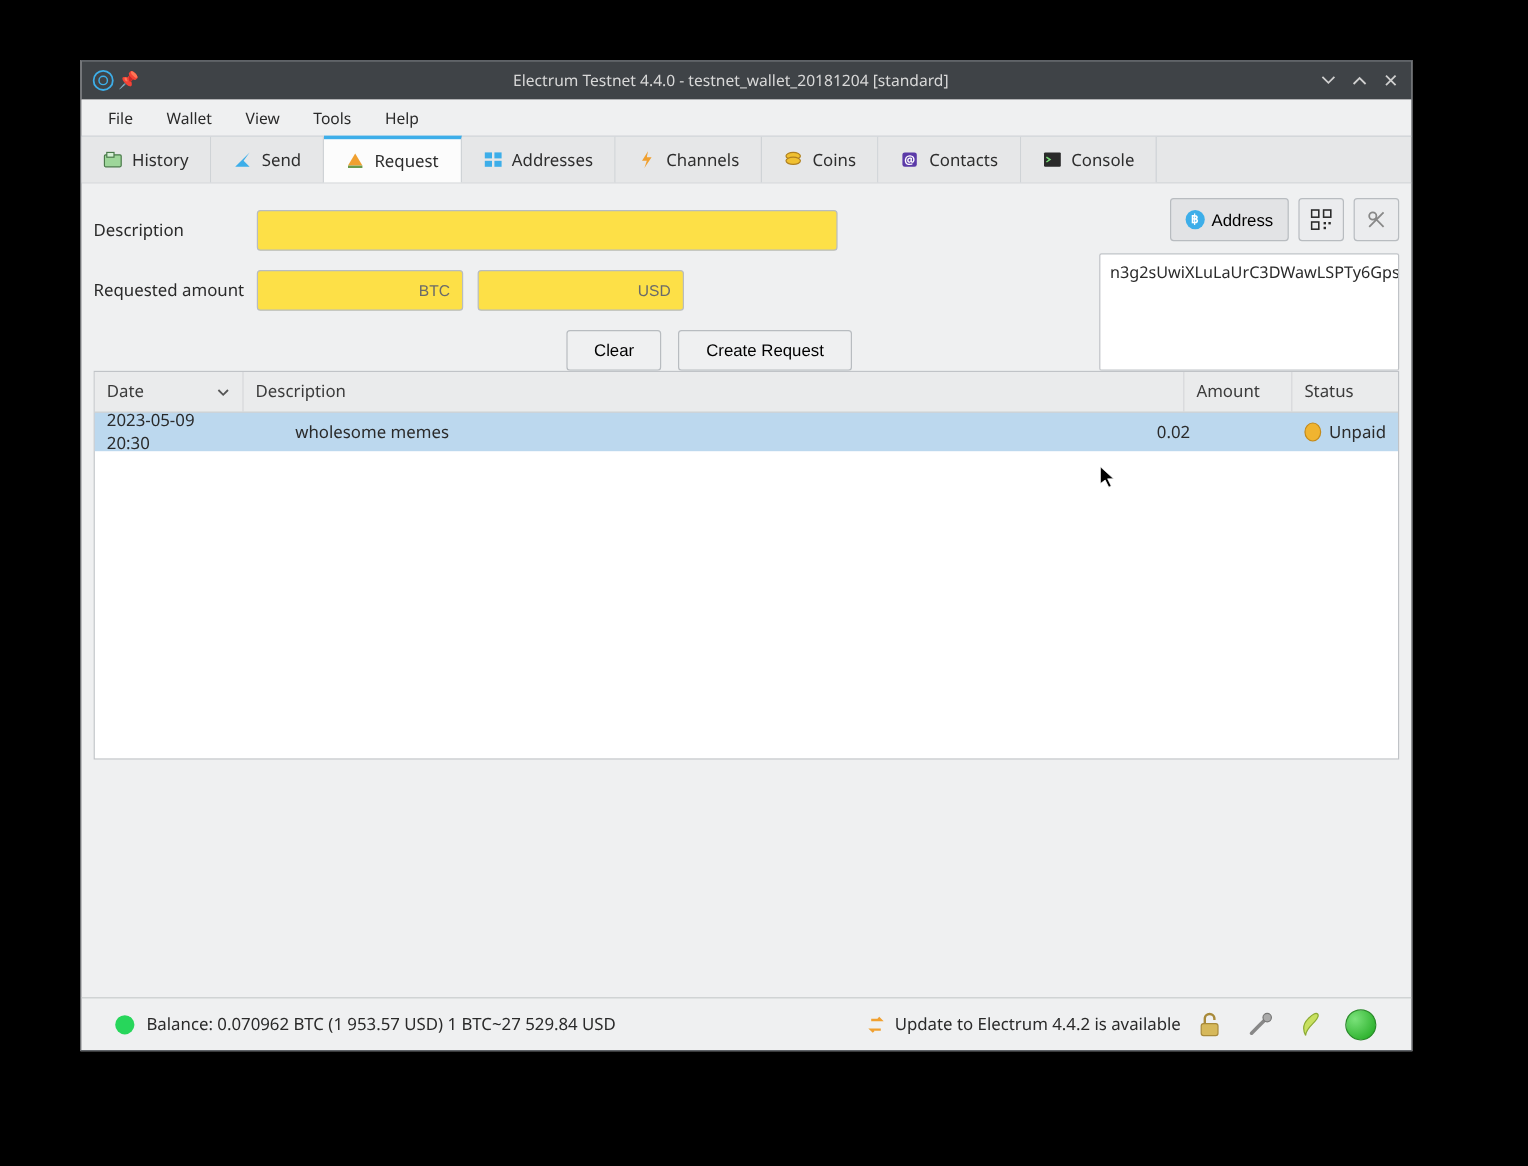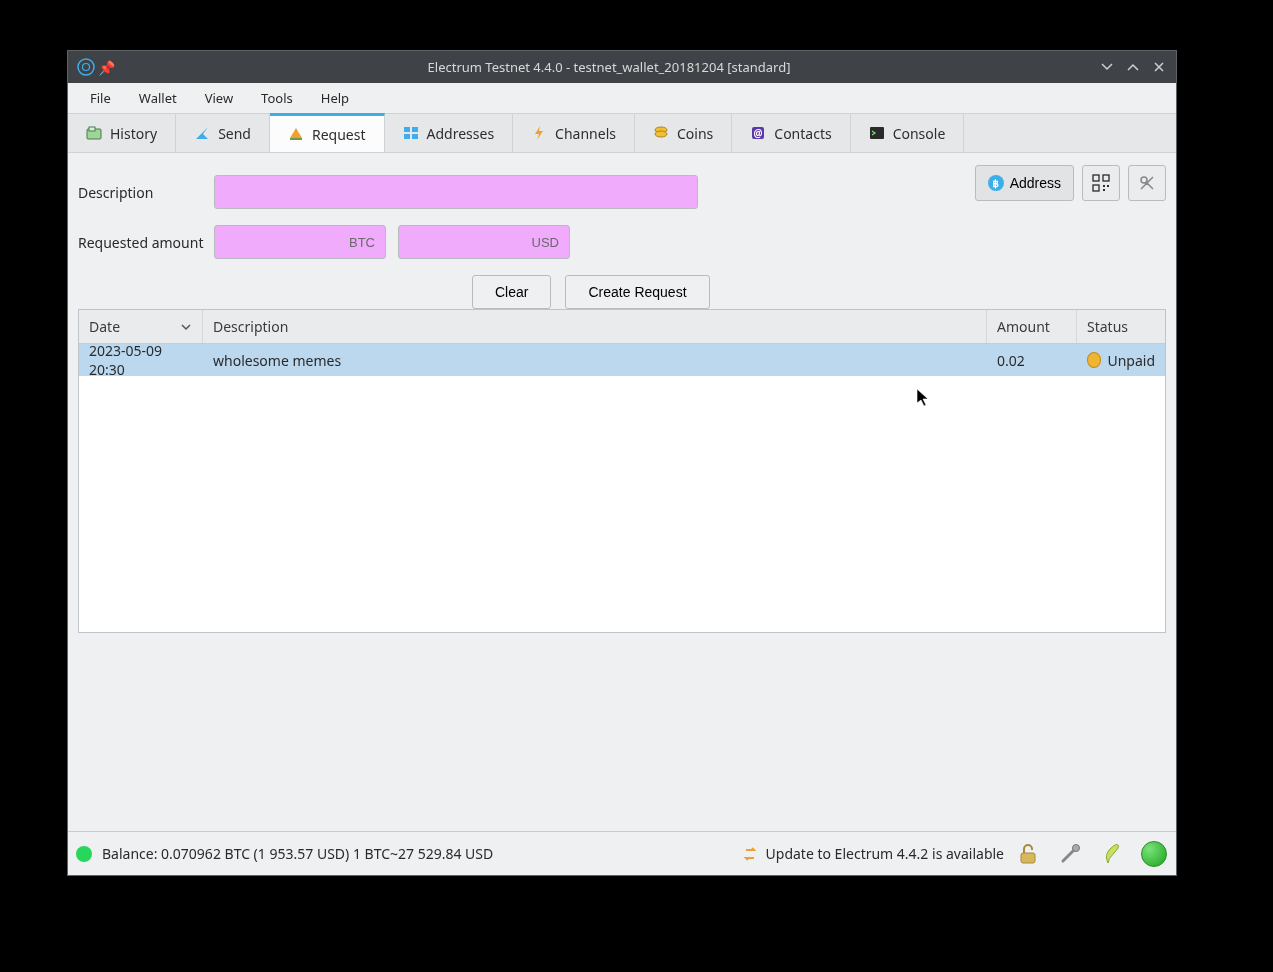--- a/index.html
+++ b/index.html
@@ -15,21 +15,21 @@
 .menubar .mitem { padding: 6px 14px; }
 .tabbar { height: 40px; background: #e6e7e8; display: flex; border-top: 1px solid #cfd3d6; border-bottom: 1px solid #cfd3d6; }
 .tab { display: flex; align-items: center; gap: 8px; padding: 0 18px; border-right: 1px solid #cfd3d6; font-size: 14px; color: #2e2e2e; background: #e6e7e8; }
 .tab.active { background: #fcfcfc; border-top: 3px solid #3daee9; margin-top: -1px; }
 .tab .ticon { width: 16px; height: 16px; display: inline-flex; align-items: center; justify-content: center; }
 .content { flex: 1; padding: 12px 10px 0 10px; display: flex; flex-direction: column; background: #eff0f1; }
 .toprow { display: flex; gap: 10px; }
 .form-area { flex: 1; padding-right: 10px; }
 .form-row { display: flex; align-items: center; margin-bottom: 16px; }
 .form-row label { width: 136px; font-size: 14px; }
-.input-text { height: 34px; border: 1px solid #b8bcc0; background: #f0abfc; border-radius: 3px; padding: 0 8px; font-size: 13px; }
+.input-text { height: 34px; border: 1px solid #b8bcc0; background: #fde047; border-radius: 3px; padding: 0 8px; font-size: 13px; }
 .input-text.wide { width: 484px; }
 .input-text.mid { width: 172px; text-align: right; padding-right: 10px; color: #6a6a6a; }
 .input-text.mid::placeholder { color: #6a6a6a; }
 .btn { height: 34px; padding: 0 22px; background: #eff0f1; border: 1px solid #b8bcc0; border-radius: 3px; font-size: 14px; }
 .btn.drop { width: 172px; text-align: center; }
 .btn-row { display: flex; gap: 14px; padding-left: 394px; margin-top: 4px; }
 .right-col { width: 250px; display: flex; flex-direction: column; gap: 10px; }
 .right-toolbar { display: flex; gap: 8px; justify-content: flex-end; }
 .tbtn { height: 36px; border: 1px solid #b8bcc0; border-radius: 3px; display: flex; align-items: center; justify-content: center; padding: 0 12px; gap: 6px; font-size: 14px; background: #ebecee; }
 .tbtn.icononly { width: 38px; padding: 0; }
@@ -37,28 +37,28 @@
 .tbtn .bicon { width: 16px; height: 16px; border-radius: 50%; background: #3daee9; color: #fff; font-weight: bold; font-size: 10px; display: inline-flex; align-items: center; justify-content: center; }
 .addr-box { flex: 1; background: #fff; border: 1px solid #c0c3c7; border-radius: 2px; padding: 6px 8px; font-size: 13.5px; overflow: hidden; white-space: nowrap; height: 242px; }
 .requests-label { font-size: 14px; margin-top: 12px; margin-bottom: 6px; }
 .table { border: 1px solid #c0c3c7; background: #fff; height: 324px; display: flex; flex-direction: column; }
 .thead { display: flex; background: #eaebec; border-bottom: 1px solid #c9ccce; height: 34px; align-items: center; }
 .thead .th { padding: 0 10px; font-size: 14px; color: #3b3b3b; }
 .thead .th.date { width: 124px; display: flex; justify-content: space-between; }
 .thead .th.desc { flex: 1; }
 .thead .th.amount { width: 90px; }
 .thead .th.status { width: 88px; }
-.trow { display: flex; align-items: center; height: 32px; background: #bcd8ee; }
+.trow { display: flex; align-items: center; height: 32px; background: #bcd8ee; gap: 33px; }
 .trow .td { padding: 0 10px; font-size: 14px; }
 .trow .td.date { width: 124px; }
 .trow .td.desc { flex: 1; }
 .trow .td.amount { width: 90px; }
 .trow .td.status { width: 88px; display: flex; align-items: center; gap: 6px; }
 .clock-icon { width: 16px; height: 16px; border-radius: 50%; background: #f0b430; border: 1px solid #c48a1a; position: relative; }
-.statusbar { height: 44px; border-top: 1px solid #c9ccce; display: flex; align-items: center; padding: 0 8px; gap: 10px; background: #eff0f1; }
+.statusbar { height: 44px; border-top: 1px solid #c9ccce; display: flex; align-items: center; padding: 0 28px; gap: 10px; background: #eff0f1; }
 .sb-dot { width: 16px; height: 16px; border-radius: 50%; background: #27d65b; }
 .sb-text { font-size: 14px; }
 .sb-spacer { flex: 1; }
 .sb-update { display: flex; align-items: center; gap: 8px; font-size: 14px; }
 .sb-icons { display: flex; gap: 14px; align-items: center; }
 .sb-ico { width: 28px; height: 28px; display: inline-flex; align-items: center; justify-content: center; }
 .lock { width: 20px; height: 22px; }
 .green-orb { width: 26px; height: 26px; border-radius: 50%; background: radial-gradient(circle at 30% 30%, #7ae27a, #1aa51a); border: 1px solid #2a8a2a; }
 .cursor-ptr { position: absolute; top: 388px; left: 916px; font-size: 16px; color: #000; }
 svg { display: block; }
@@ -214,20 +214,21 @@
                 <rect x="15" y="11" width="2" height="2" fill="#2a2a2a"></rect>
                 <rect x="11" y="15" width="2" height="2" fill="#2a2a2a"></rect>
               </svg>
             </button>
           <button class="tbtn icononly">
               <svg width="18" height="18">
                 <path d="M3 15 L9 9 M6 3 A3 3 0 1 0 6 9 A3 3 0 1 0 6 3 M15 3 L9 9 L15 15" stroke="#888" stroke-width="1.5" fill="none"></path>
               </svg>
             </button>
         </div>
+        <div class="addr-box">n3g2sUwiXLuLaUrC3DWawLSPTy6Gps</div>
       </div>
     </div>
 
     <div class="table">
       <div class="thead">
         <div class="th date">
             <span>Date</span>
             <svg width="12" height="12">
               <path d="M2 4 L6 8 L10 4" stroke="#555" stroke-width="1.5" fill="none"></path>
             </svg>

